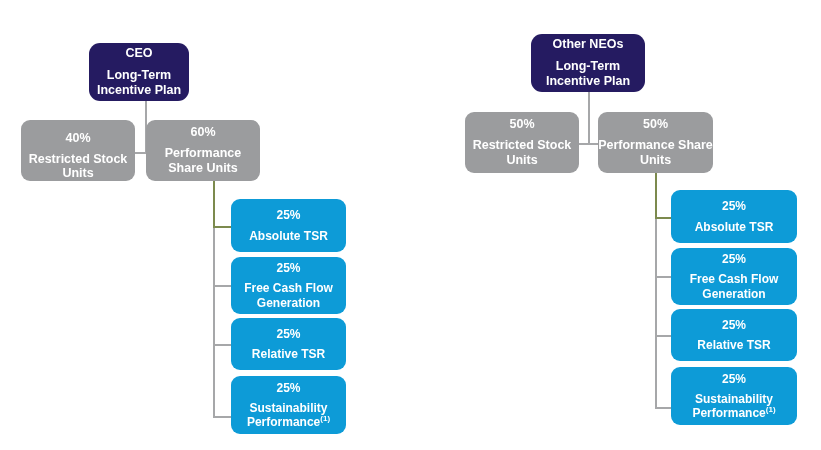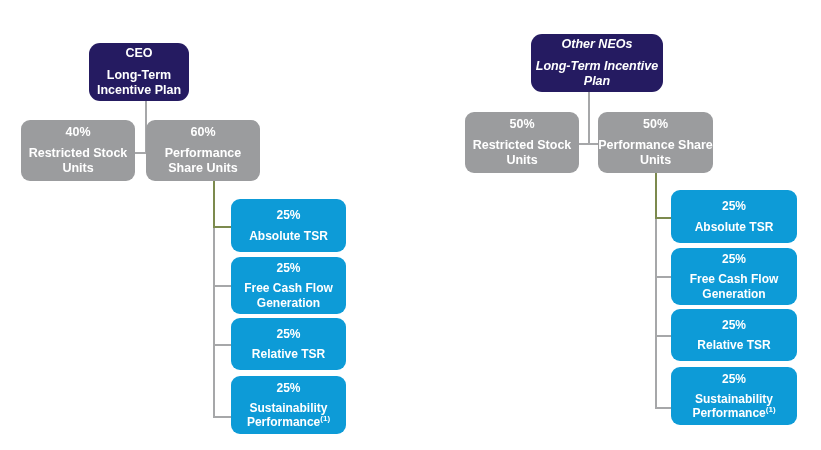--- a/index.html
+++ b/index.html
@@ -96,21 +96,21 @@
   <div class="connector conn-h conn-olive" style="left:213px; top:226px; width:18px;"></div>
   <div class="connector conn-h conn-gray" style="left:213px; top:285px; width:18px;"></div>
   <div class="connector conn-h conn-gray" style="left:213px; top:344px; width:18px;"></div>
   <div class="connector conn-h conn-gray" style="left:213px; top:416px; width:18px;"></div>
 
   <div class="node node-navy" style="left:89px; top:43px; width:100px; height:58px;">
     <span class="pct">CEO</span>
     <span class="label">Long-Term Incentive Plan</span>
   </div>
 
-  <div class="node node-gray" style="left:21px; top:120px; width:114px; height:61px;">
+  <div class="node node-gray" style="left:21px; top:120px; width:114px; height:61px;justify-content:flex-end;">
     <span class="pct">40%</span>
     <span class="label">Restricted Stock Units</span>
   </div>
 
   <div class="node node-gray" style="left:146px; top:120px; width:114px; height:61px;">
     <span class="pct">60%</span>
     <span class="label">Performance Share Units</span>
   </div>
 
   <div class="node node-blue" style="left:231px; top:199px; width:115px; height:53px;">
@@ -136,21 +136,21 @@
   <div class="connector conn-v conn-gray" style="left:588px; top:92px; height:52px;"></div>
   <div class="connector conn-h conn-gray" style="left:566px; top:143px; width:44px;"></div>
 
   <div class="connector conn-v conn-olive" style="left:655px; top:172px; height:46px;"></div>
   <div class="connector conn-v conn-gray" style="left:655px; top:218px; height:190px;"></div>
   <div class="connector conn-h conn-olive" style="left:655px; top:217px; width:18px;"></div>
   <div class="connector conn-h conn-gray" style="left:655px; top:276px; width:18px;"></div>
   <div class="connector conn-h conn-gray" style="left:655px; top:335px; width:18px;"></div>
   <div class="connector conn-h conn-gray" style="left:655px; top:407px; width:18px;"></div>
 
-  <div class="node node-navy" style="left:531px; top:34px; width:132px; height:58px;font-style:italic;">
+  <div class="node node-navy" style="left:531px; top:34px; width:114px; height:58px;">
     <span class="pct">Other NEOs</span>
     <span class="label">Long-Term Incentive Plan</span>
   </div>
 
   <div class="node node-gray" style="left:465px; top:112px; width:114px; height:61px;">
     <span class="pct">50%</span>
     <span class="label">Restricted Stock Units</span>
   </div>
 
   <div class="node node-gray" style="left:598px; top:112px; width:115px; height:61px;">

